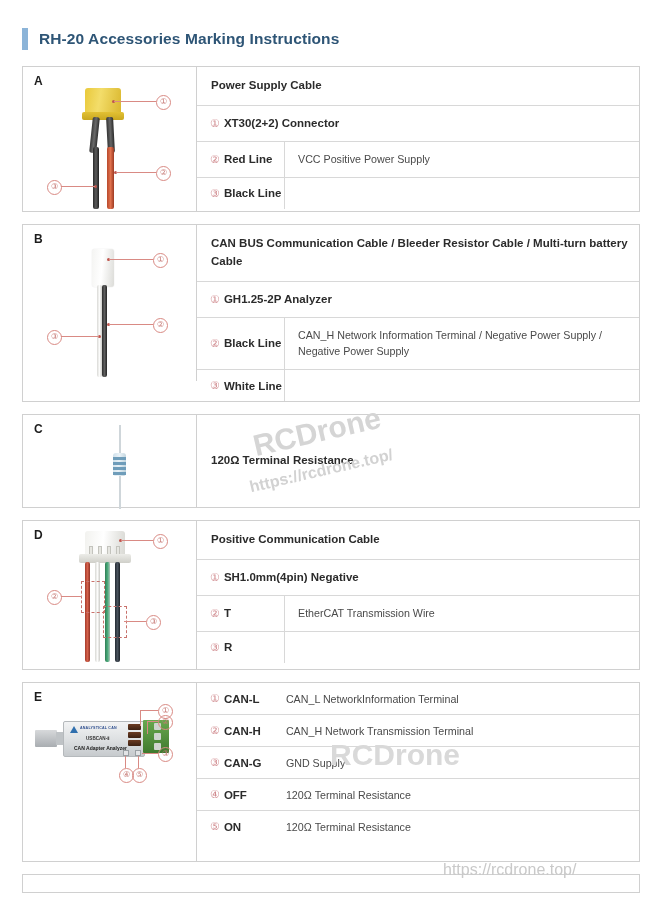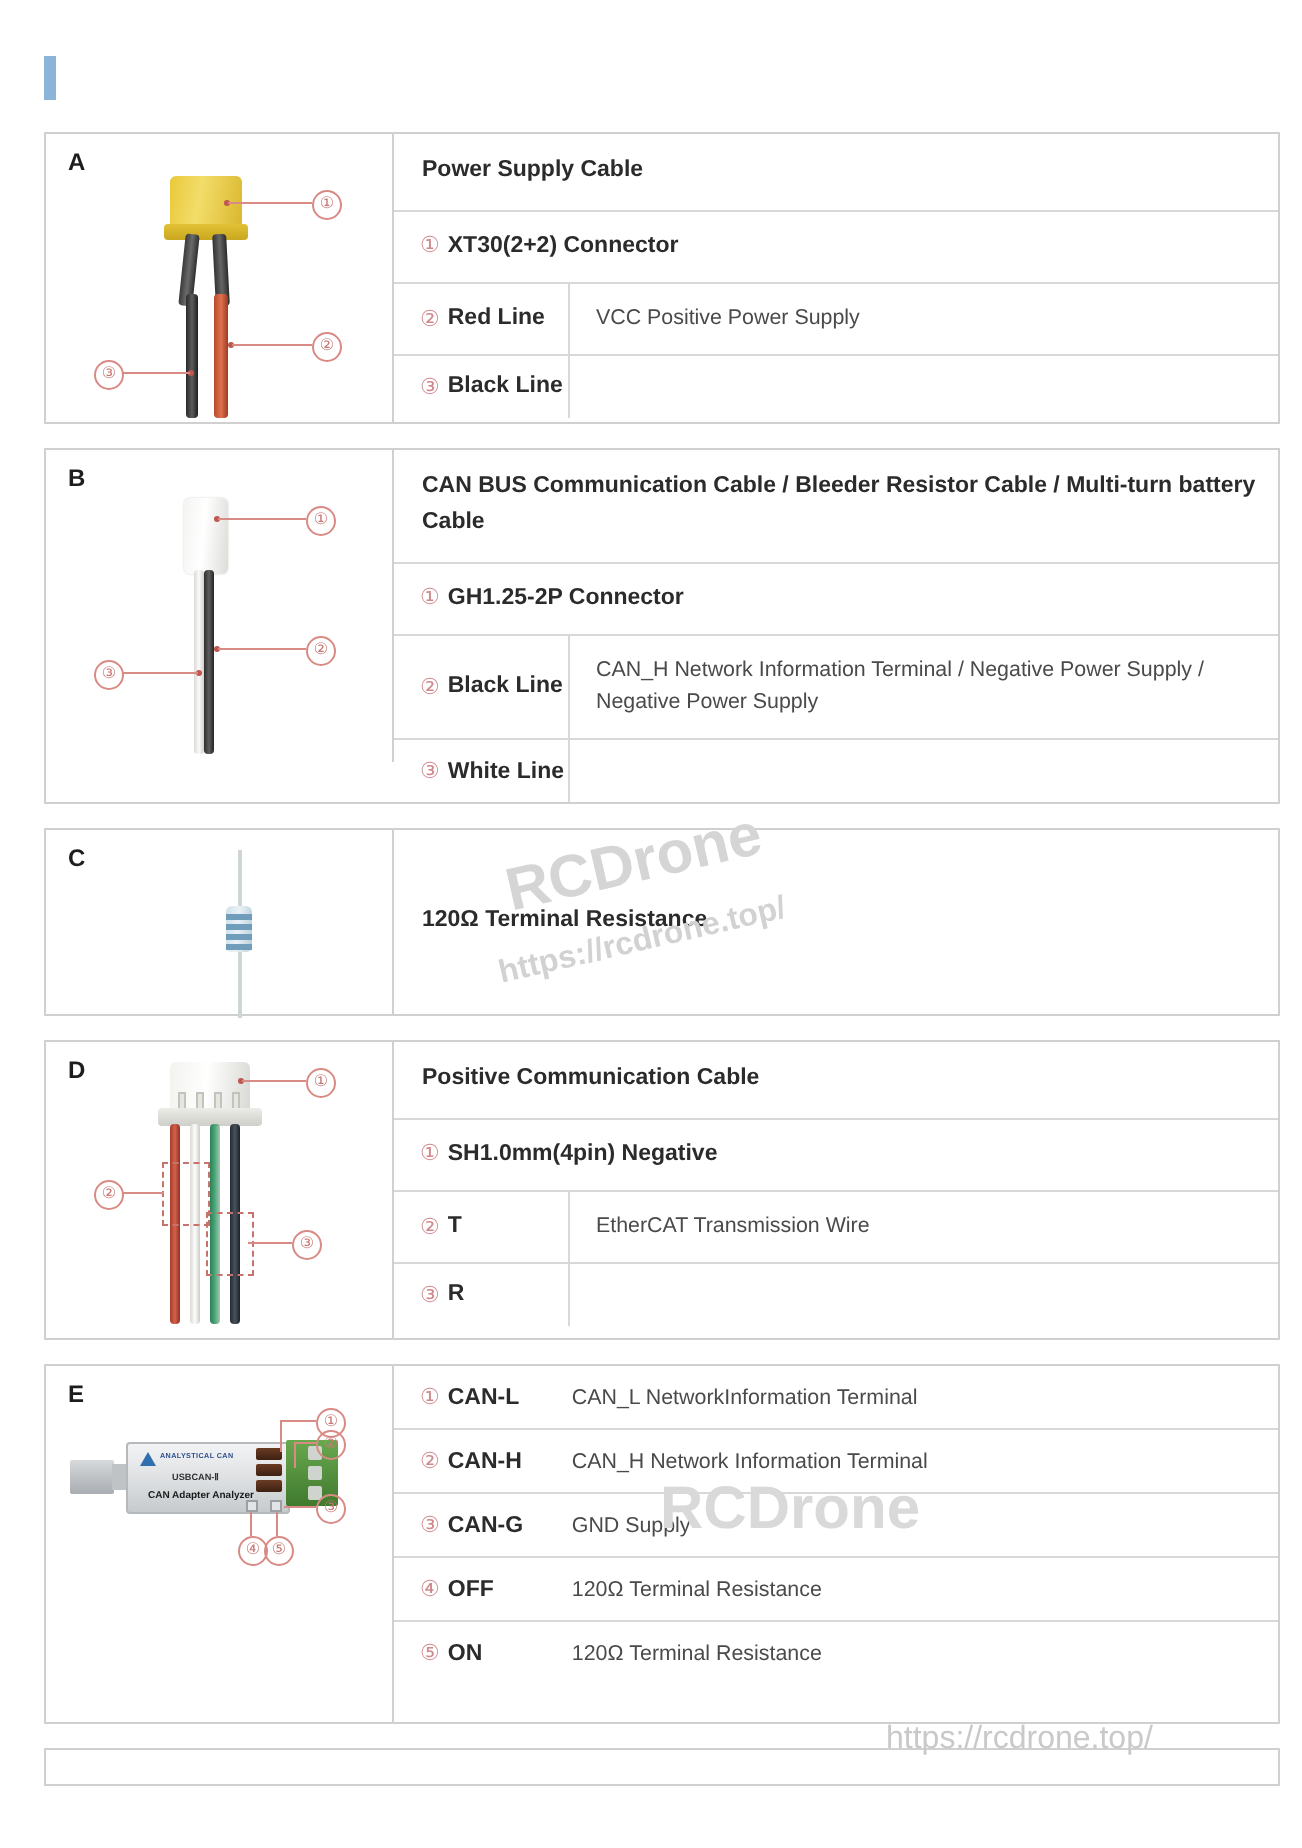--- a/index.html
+++ b/index.html
@@ -330,20 +330,21 @@
     color: #c9c9c9;
     font-weight: normal;
     z-index: 4;
   }
 </style>
 </head>
 <body>
 
 <div class="page-header">
   <div class="accent-bar"></div>
+  <div class="page-title">RH-20 Accessories Marking Instructions</div>
 </div>
 
 <div class="sections">
 
   <div class="section">
     <div class="photo-cell" style="height:144px;">
       <div class="photo-letter">A</div>
       <div class="photo">
         <div class="xt30-body"></div>
         <div class="xt30-lip"></div>
@@ -406,21 +407,21 @@
         <div class="callout-num" style="left:24px;top:105px;">③</div>
       </div>
     </div>
     <div class="rows-cell">
       <div class="row">
         <div class="row-title">CAN BUS Communication Cable / Bleeder Resistor Cable / Multi-turn battery  Cable</div>
       </div>
       <div class="row">
         <div class="row-full">
           <span class="num">①</span>
-          <span>GH1.25-2P Connector</span>
+          <span>GH1.25-2P Analyzer</span>
         </div>
       </div>
       <div class="row">
         <div class="cell-label">
           <span class="num">②</span>
           <span>Black Line</span>
         </div>
         <div class="cell-desc">CAN_H Network Information Terminal / Negative Power Supply / Negative Power Supply</div>
       </div>
       <div class="row">
@@ -543,21 +544,21 @@
         <div class="row-inline">
           <span class="num">①</span>
           <span class="inline-label">CAN-L</span>
           <span class="inline-desc">CAN_L NetworkInformation Terminal</span>
         </div>
       </div>
       <div class="row">
         <div class="row-inline">
           <span class="num">②</span>
           <span class="inline-label">CAN-H</span>
-          <span class="inline-desc">CAN_H Network Information Terminal</span>
+          <span class="inline-desc">CAN_H Network Transmission Terminal</span>
         </div>
       </div>
       <div class="row">
         <div class="row-inline">
           <span class="num">③</span>
           <span class="inline-label">CAN-G</span>
           <span class="inline-desc">GND Supply</span>
         </div>
       </div>
       <div class="row">

